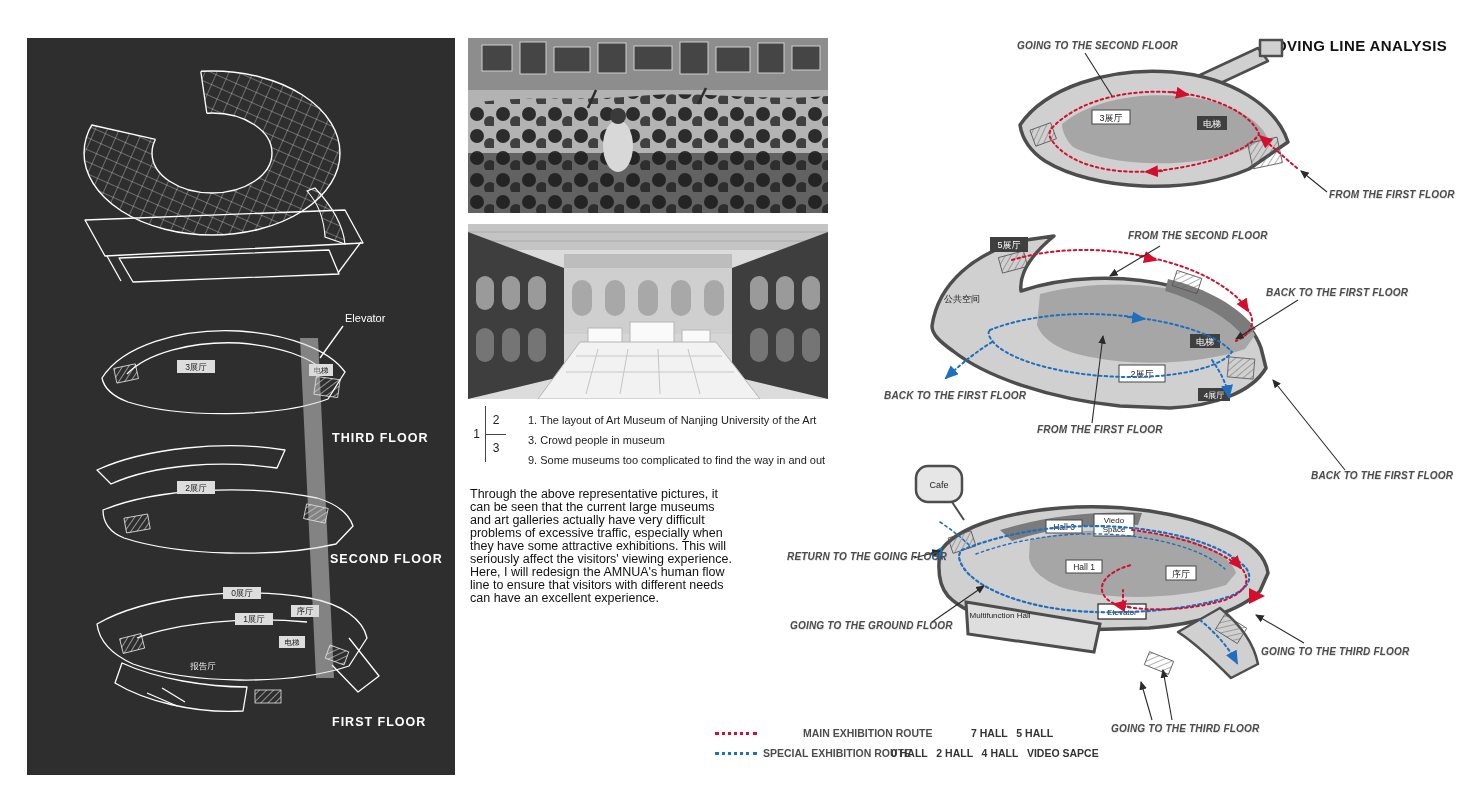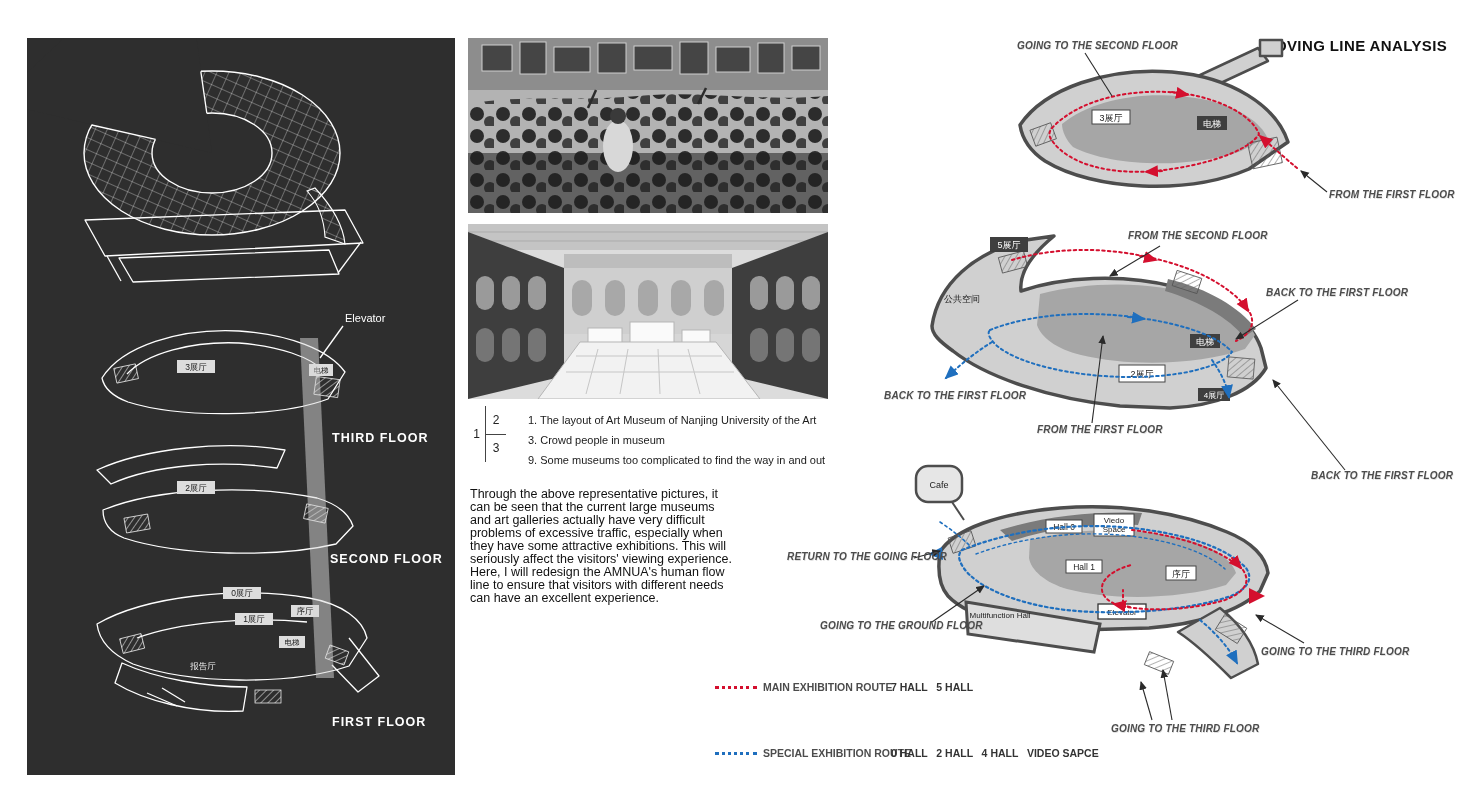--- a/index.html
+++ b/index.html
@@ -344,25 +344,25 @@
   </svg>
 
   <div class="sl" style="left:1017px; top:40px;">GOING TO THE SECOND FLOOR</div>
   <div class="sl" style="left:1329px; top:189px;">FROM THE FIRST FLOOR</div>
   <div class="sl" style="left:1128px; top:230px;">FROM THE SECOND FLOOR</div>
   <div class="sl" style="left:1266px; top:287px;">BACK TO THE FIRST FLOOR</div>
   <div class="sl" style="left:884px; top:390px;">BACK TO THE FIRST FLOOR</div>
   <div class="sl" style="left:1037px; top:424px;">FROM THE FIRST FLOOR</div>
   <div class="sl" style="left:1311px; top:470px;">BACK TO THE FIRST FLOOR</div>
   <div class="sl" style="left:787px; top:551px;">RETURN TO THE GOING FLOOR</div>
-  <div class="sl" style="left:820px; top:620px;text-align:right;">GOING TO THE GROUND FLOOR</div>
+  <div class="sl" style="left:790px; top:620px;text-align:right;">GOING TO THE GROUND FLOOR</div>
   <div class="sl" style="left:1261px; top:646px;">GOING TO THE THIRD FLOOR</div>
   <div class="sl" style="left:1111px; top:723px;">GOING TO THE THIRD FLOOR</div>
 
-  <div class="legend-row" style="top:681px;">
+  <div class="legend-row" style="top:727px;gap:40px;">
     <div class="lg-swatch red"></div>
     <span class="lg-label">MAIN EXHIBITION ROUTE</span>
     <span class="lg-halls">7 HALL   5 HALL</span>
   </div>
   <div class="legend-row" style="top:747px;">
     <div class="lg-swatch blue"></div>
     <span class="lg-label">SPECIAL EXHIBITION ROUTE</span>
     <span class="lg-halls">0 HALL   2 HALL   4 HALL   VIDEO SAPCE</span>
   </div>
 

